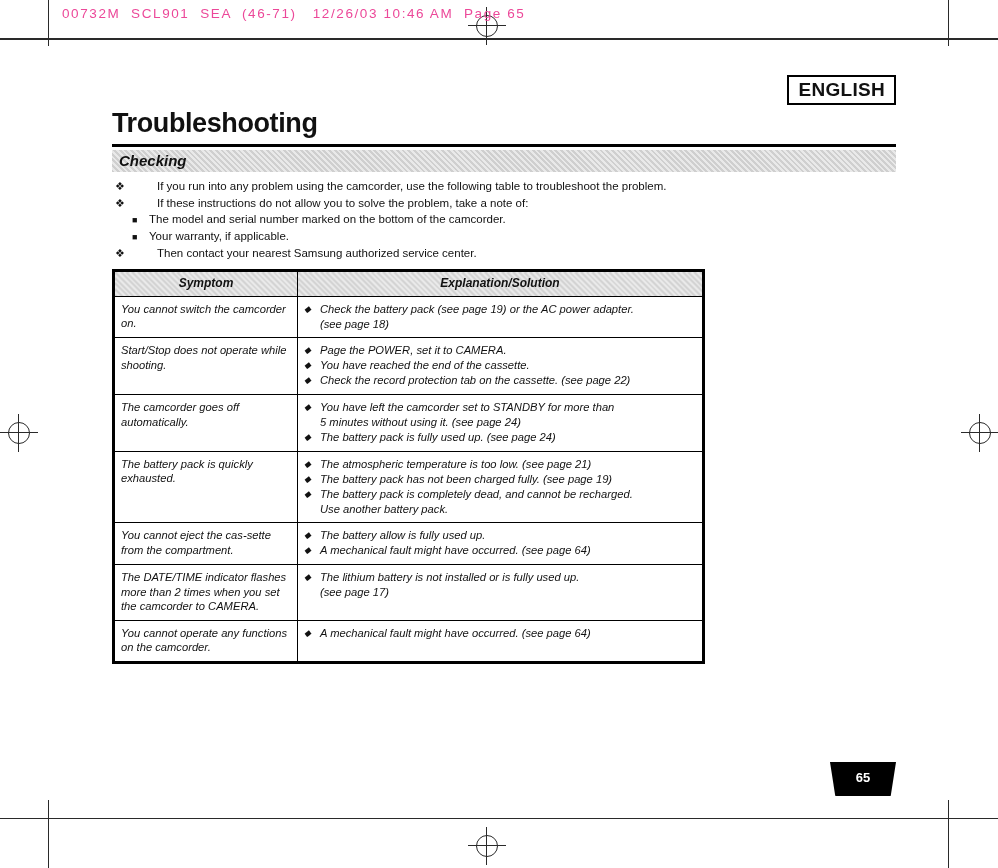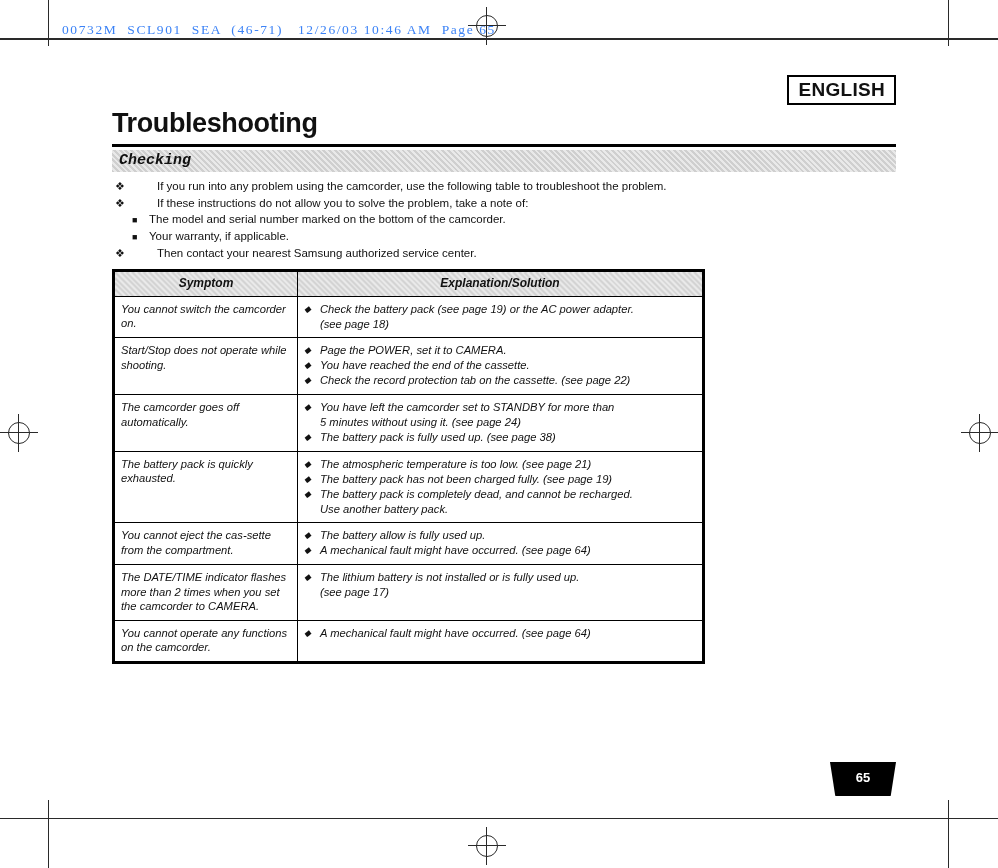--- a/index.html
+++ b/index.html
@@ -48,25 +48,25 @@
     position: absolute;
     top: 13px; left: -5px;
     width: 38px; height: 1px;
     background: #2a2a2a;
   }
 
   
   .slug {
     position: absolute;
     left: 62px;
-    top: 22px;
-    font-family: Liberation Serif, serif;
+    top: 6px;
+    font-family: Liberation Sans, sans-serif;
     font-size: 13.5px;
     letter-spacing: 1.6px;
-    color: #3b82f6;
+    color: #ec4899;
     white-space: pre;
   }
 
   
   .content {
     position: absolute;
     left: 112px;
     top: 75px;
     width: 784px;
   }
@@ -108,21 +108,21 @@
     width: 784px;
     height: 22px;
     background:
       repeating-linear-gradient(45deg, #cfcfcf 0 2px, #e9e9e9 2px 4px);
     border-top: 1px solid #fff;
   }
   .section-band .band-label {
     position: absolute;
     left: 7px;
     top: 2px;
-    font-family: Liberation Mono, monospace;
+    font-family: Liberation Sans, sans-serif;
     font-style: italic;
     font-weight: bold;
     font-size: 15px;
     color: #111;
     background: transparent;
   }
 
   .bullets {
     position: absolute;
     left: 0;
@@ -357,21 +357,21 @@
         <tr>
           <td>The camcorder goes off automatically.</td>
           <td>
             <div class="sol-line">
               <div class="dia">◆</div>
               <div class="sol-txt">You have left the camcorder set to STANDBY for more than</div>
             </div>
             <div class="sol-cont">5 minutes without using it. (see page 24)</div>
             <div class="sol-line">
               <div class="dia">◆</div>
-              <div class="sol-txt">The battery pack is fully used up. (see page 38)</div>
+              <div class="sol-txt">The battery pack is fully used up. (see page 24)</div>
             </div>
           </td>
         </tr>
 
         <tr>
           <td>The battery pack is quickly exhausted.</td>
           <td>
             <div class="sol-line">
               <div class="dia">◆</div>
               <div class="sol-txt">The atmospheric temperature is too low. (see page 21)</div>

